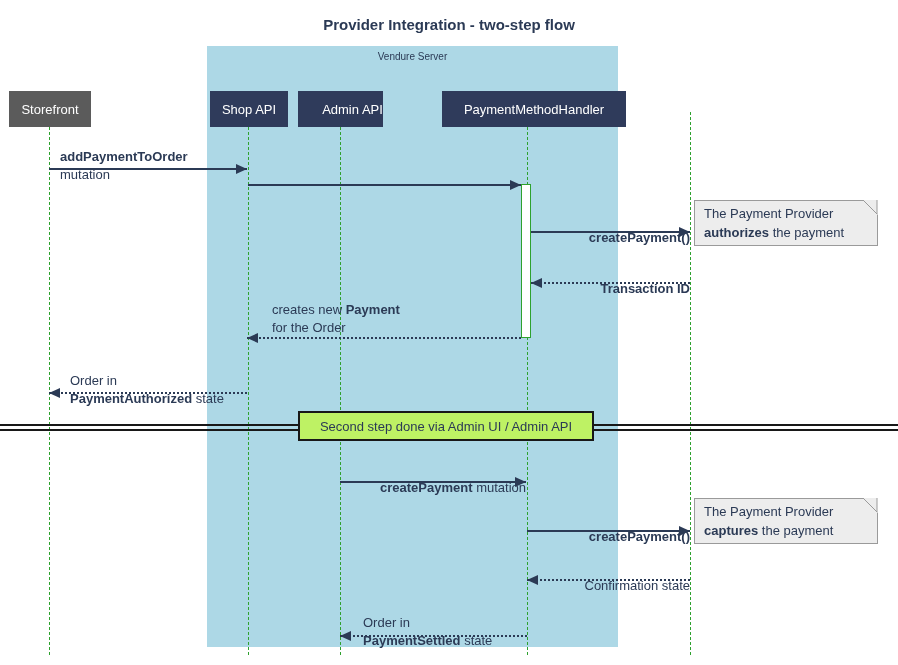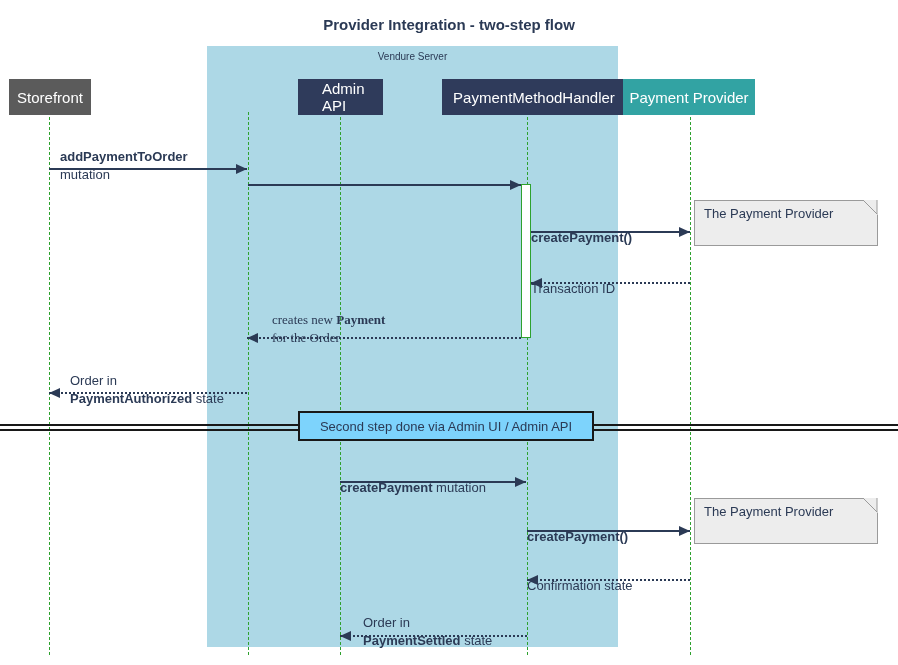--- a/index.html
+++ b/index.html
@@ -13,35 +13,35 @@
     font-family:"Liberation Sans", sans-serif; color:var(--navy); overflow:hidden;
   }
   .title{position:absolute; left:0; top:16px; width:898px; text-align:center;
     font-size:15px; font-weight:bold; color:var(--navy);}
   .group-bg{position:absolute; left:207px; top:46px; width:411px; height:601px;
     background:var(--group-bg); z-index:0;}
   .group-label{position:absolute; left:207px; top:51px; width:411px; text-align:center;
     font-size:10px; color:var(--navy); z-index:1;}
   .lifeline{position:absolute; top:112px; height:543px; width:0;
     border-left:1px dashed var(--green); z-index:1;}
-  .pbox{position:absolute; top:79px; height:36px; display:flex; align-items:center;
-    justify-content:center; color:#fff; font-size:15px; z-index:2; box-sizing:border-box;}
+  .pbox{position:absolute; top:91px; height:36px; display:flex; align-items:center;
+    justify-content:center; color:#fff; font-size:13px; z-index:2; box-sizing:border-box;}
   .activation{position:absolute; left:521px; top:184px; width:10px; height:154px;
     background:#fff; border:1px solid var(--green); box-sizing:border-box; z-index:3;}
   .msg-line{position:absolute; height:0; border-top:2px solid var(--navy); z-index:3;}
   .msg-line.dotted{border-top-style:dotted;}
   .ah{position:absolute; width:0; height:0; border-style:solid; border-color:transparent; z-index:3;}
   .ah.r{border-width:5px 0 5px 11px; border-left-color:var(--navy);}
   .ah.l{border-width:5px 11px 5px 0; border-right-color:var(--navy);}
   .mlabel{position:absolute; font-size:13px; line-height:18px; color:var(--navy); z-index:3; white-space:nowrap;margin-top:18px;}
   .mlabel b{font-weight:bold;}
-  .center{text-align:left;}
+  .center{text-align:right;}
   .divline{position:absolute; left:0; width:898px; height:2px; background:var(--divider); z-index:2;}
   .divbox{position:absolute; left:298px; top:411px; width:296px; height:30px;
-    background:#7dd3fc; border:2px solid var(--divider); box-sizing:border-box;
+    background:#bef264; border:2px solid var(--divider); box-sizing:border-box;
     display:flex; align-items:center; justify-content:center; font-size:13px;
     color:var(--navy); z-index:4; white-space:nowrap;}
   .note{position:absolute; left:694px; width:184px; height:46px; background:var(--note-bg);
     border:1px solid var(--note-border); box-sizing:border-box; font-size:13px;
     line-height:19px; color:var(--navy); padding:3px 0 0 9px; z-index:4; white-space:nowrap;}
   .note .fold{position:absolute; top:-1px; right:-1px;}
 </style>
 </head>
 <body>
 
@@ -52,23 +52,23 @@
   <div class="group-bg"></div>
   <div class="group-label">Vendure Server</div>
 
   <div class="lifeline" style="left:49px;"></div>
   <div class="lifeline" style="left:248px;"></div>
   <div class="lifeline" style="left:340px;"></div>
   <div class="lifeline" style="left:527px;"></div>
   <div class="lifeline" style="left:690px;"></div>
 
   <div class="pbox" style="left:9px;  width:82px;  background:var(--gray-box);">Storefront</div>
+  <div class="pbox" style="left:210px; width:78px;  background:var(--navy-box);">Shop API</div>
   <div class="pbox" style="left:298px; width:85px;  background:var(--navy-box);padding-left:24px;">Admin API</div>
   <div class="pbox" style="left:442px; width:184px; background:var(--navy-box);">PaymentMethodHandler</div>
-  <div class="pbox" style="left:623px; width:132px; background:var(--teal-box);">Payment Provider</div>
 
   <div class="activation"></div>
 
   <div class="mlabel" style="left:60px; top:130px;">
     <div><b>addPaymentToOrder</b></div>
     <div>mutation</div>
   </div>
   <div class="msg-line" style="left:49px; top:168px; width:198px;"></div>
   <div class="ah r" style="left:236px; top:164px;"></div>
 
@@ -80,27 +80,28 @@
   </div>
   <div class="msg-line" style="left:531px; top:231px; width:159px;"></div>
   <div class="ah r" style="left:679px; top:227px;"></div>
 
   <div class="note" style="top:200px;">
     <svg class="fold" width="15" height="15">
       <path d="M0 0 L15 0 L15 15 Z" fill="#ffffff"></path>
       <path d="M0 0 L14 14 L14 0" fill="#ededed" stroke="#9a9a9a" stroke-width="1"></path>
     </svg>
     <div>The Payment Provider</div>
+    <div><b>authorizes</b><span> the payment</span></div>
   </div>
 
-  <div class="mlabel center" style="left:531px; top:262px; width:159px;">Transaction ID</div>
+  <div class="mlabel center" style="left:531px; top:262px; width:159px;font-weight:bold;">Transaction ID</div>
   <div class="msg-line dotted" style="left:531px; top:282px; width:159px;"></div>
   <div class="ah l" style="left:531px; top:278px;"></div>
 
-  <div class="mlabel" style="left:272px; top:293px;font-family:Liberation Serif, serif;">
+  <div class="mlabel" style="left:272px; top:283px;">
     <div><span>creates new </span><b>Payment</b></div>
     <div>for the Order</div>
   </div>
   <div class="msg-line dotted" style="left:247px; top:337px; width:274px;"></div>
   <div class="ah l" style="left:247px; top:333px;"></div>
 
   <div class="mlabel" style="left:70px; top:354px;">
     <div>Order in</div>
     <div><b>PaymentAuthorized</b><span> state</span></div>
   </div>
@@ -122,20 +123,21 @@
   </div>
   <div class="msg-line" style="left:527px; top:530px; width:163px;"></div>
   <div class="ah r" style="left:679px; top:526px;"></div>
 
   <div class="note" style="top:498px;">
     <svg class="fold" width="15" height="15">
       <path d="M0 0 L15 0 L15 15 Z" fill="#ffffff"></path>
       <path d="M0 0 L14 14 L14 0" fill="#ededed" stroke="#9a9a9a" stroke-width="1"></path>
     </svg>
     <div>The Payment Provider</div>
+    <div><b>captures</b><span> the payment</span></div>
   </div>
 
   <div class="mlabel center" style="left:527px; top:559px; width:163px;">Confirmation state</div>
   <div class="msg-line dotted" style="left:527px; top:579px; width:163px;"></div>
   <div class="ah l" style="left:527px; top:575px;"></div>
 
   <div class="mlabel" style="left:363px; top:596px;">
     <div>Order in</div>
     <div><b>PaymentSettled</b><span> state</span></div>
   </div>

